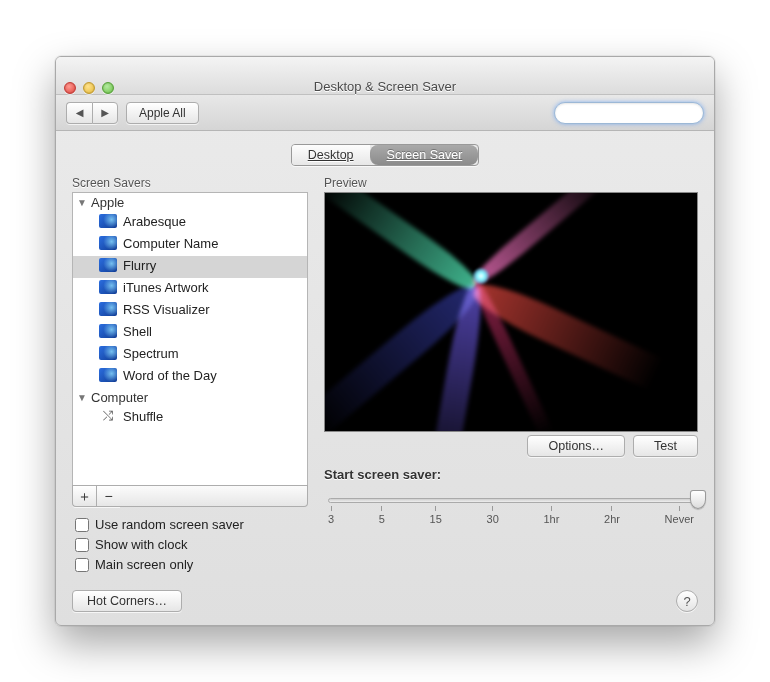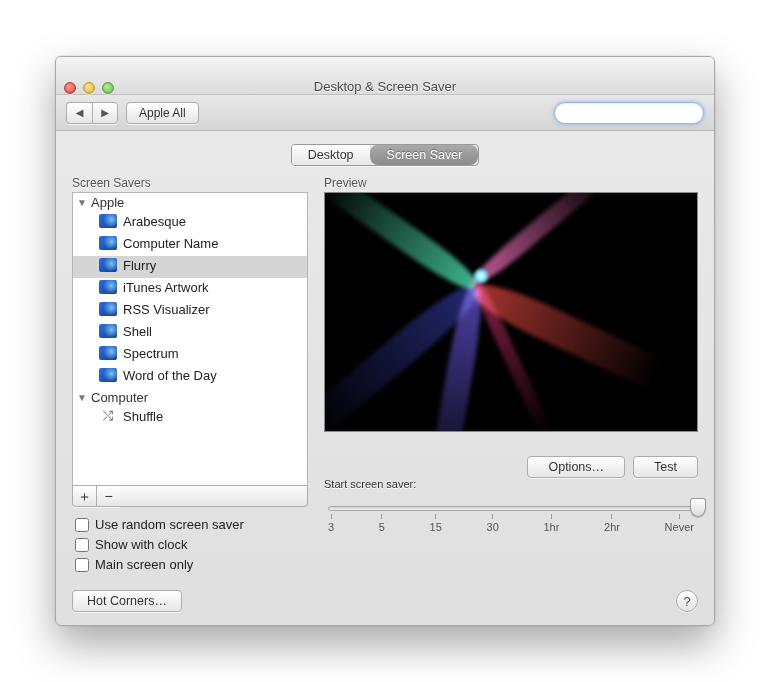--- a/index.html
+++ b/index.html
@@ -104,20 +104,21 @@
     border-radius: 4px;
     overflow:hidden;
     box-shadow: 0 1px 0 rgba(255,255,255,0.7);
   }
   .segment .seg {
     padding: 3px 16px;
     font-size:12.5px;
     background: linear-gradient(#fdfdfd,#e7e7e7);
     color:#333;
     text-shadow:0 1px 0 #fff;
+    text-decoration:underline;
   }
   .segment .seg + .seg { border-left:1px solid #999;border-radius:8px;}
   .segment .seg.sel {
     background: linear-gradient(#a9a9a9,#8b8b8b);
     color:#fff;
     text-shadow:0 -1px 0 rgba(0,0,0,0.3);
   }
   
   .content {
     flex:1;
@@ -201,23 +202,23 @@
     border-radius: 40% 0 0 40%;
     filter: blur(2px);
     mix-blend-mode: screen;
   }
   .core {
     position:absolute; left:148px; top:75px;
     width:16px; height:16px; border-radius:50%;
     background: radial-gradient(circle,#fff 0%,#7ef7ff 35%,rgba(60,200,255,0.3) 70%,transparent 80%);
     filter: blur(1px);
   }
-  .prevbtns { display:flex; gap:8px; justify-content:flex-end; margin-top:24px;}
+  .prevbtns { display:flex; gap:8px; justify-content:flex-end; margin-top:3px;}
   .prevbtns .btn { padding: 0 20px; font-size:12.5px;}
-  .slider-label { font-size:11px; color:#333; text-shadow:0 1px 0 #fff;}
+  .slider-label { font-size:13px; color:#333; margin-top: 10px; text-shadow:0 1px 0 #fff;font-weight:bold;}
   .slider-wrap { margin-top:6px; position:relative; height:40px; padding: 0 4px;}
   .slider-track {
     position:absolute; left:4px; right:4px; top:10px;
     height:5px;
     background:linear-gradient(#cfcfcf,#eee);
     border:1px solid #aaa;
     border-radius:3px;
   }
   .slider-knob {
     position:absolute; top:2px;

